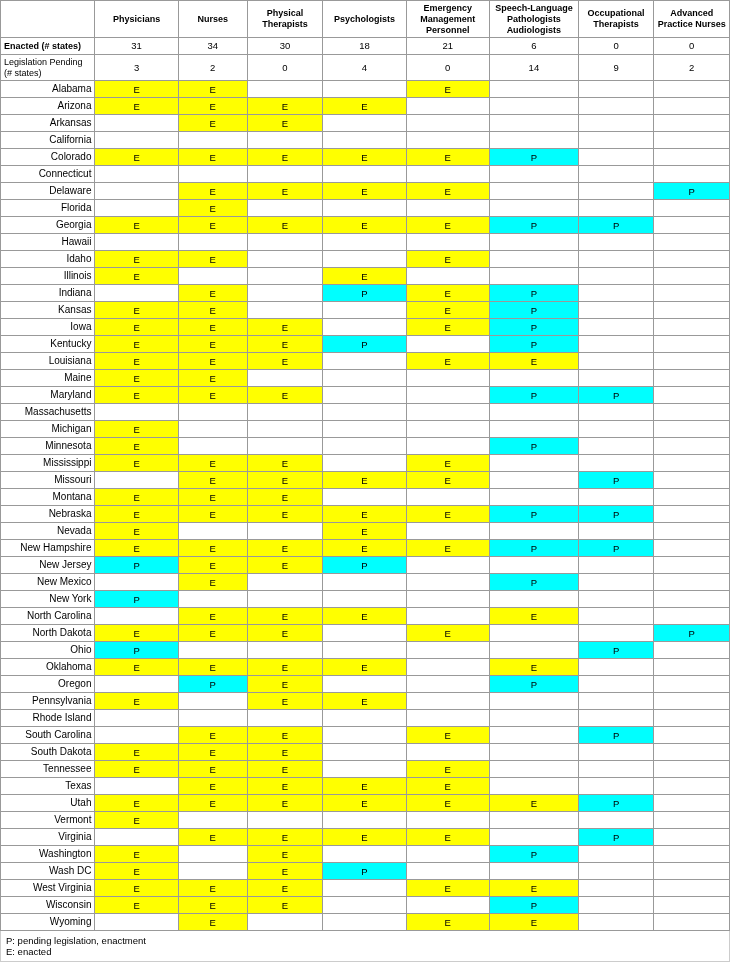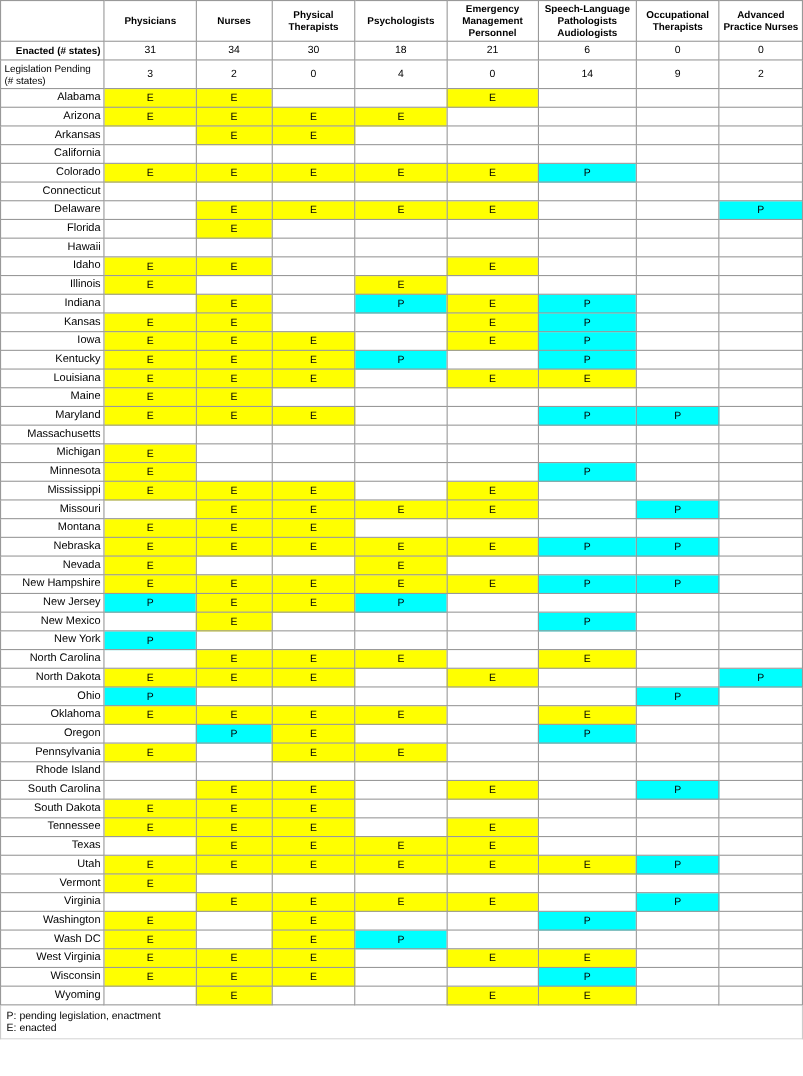--- a/index.html
+++ b/index.html
@@ -79,21 +79,21 @@
         <th>Physical Therapists</th>
         <th>Psychologists</th>
         <th>Emergency Management Personnel</th>
         <th>Speech-Language Pathologists Audiologists</th>
         <th>Occupational Therapists</th>
         <th>Advanced Practice Nurses</th>
       </tr>
     </thead>
     <tbody id="table-body">
     <tr>
-          <td class="state-name" style="text-align: right; font-weight: bold; font-size: 9px;">Enacted
+          <td class="state-name" style="text-align: left; font-weight: bold; font-size: 9px;">Enacted
 (# states)</td>
           <td>31</td>
           <td>34</td>
           <td>30</td>
           <td>18</td>
           <td>21</td>
           <td>6</td>
           <td>0</td>
           <td>0</td>
         </tr>
@@ -191,20 +191,31 @@
           <td></td>
           <td class="cell-E">E</td>
           <td></td>
           <td></td>
           <td></td>
           <td></td>
           <td></td>
           <td></td>
         </tr>
         <tr>
+          <td class="state-name">Georgia</td>
+          <td class="cell-E">E</td>
+          <td class="cell-E">E</td>
+          <td class="cell-E">E</td>
+          <td class="cell-E">E</td>
+          <td class="cell-E">E</td>
+          <td class="cell-P">P</td>
+          <td class="cell-P">P</td>
+          <td></td>
+        </tr>
+        <tr>
           <td class="state-name">Hawaii</td>
           <td></td>
           <td></td>
           <td></td>
           <td></td>
           <td></td>
           <td></td>
           <td></td>
           <td></td>
         </tr>

